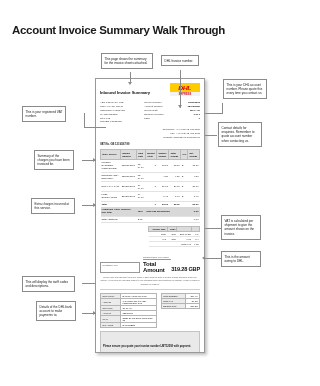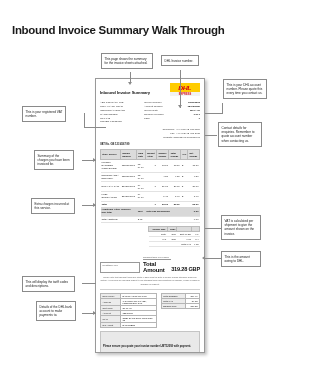--- a/index.html
+++ b/index.html
@@ -107,21 +107,21 @@
   .lead{ position:absolute; background:#8a8a8a; z-index:1;}
   .lead.h{ height:1px;} .lead.v{ width:1px;}
   .arrow{ position:absolute; width:0; height:0; z-index:2;}
   .arrow.down{ border-left:2px solid transparent; border-right:2px solid transparent; border-top:3px solid #8a8a8a;}
   .arrow.left{ border-top:2px solid transparent; border-bottom:2px solid transparent; border-right:3px solid #8a8a8a;}
   .arrow.right{ border-top:2px solid transparent; border-bottom:2px solid transparent; border-left:3px solid #8a8a8a;}
 </style>
 </head>
 <body>
 
-<div id="page-title">Inbound Invoice Summary Walk Through</div>
+<div id="page-title">Account Invoice Summary Walk Through</div>
 
 <div class="lead v" style="left:130px; top:72px; height:11px;"></div>
 <div class="arrow down" style="left:128px; top:82px;"></div>
 
 <div class="lead v" style="left:180px; top:70px; height:20px;"></div>
 <div class="arrow down" style="left:178px; top:105px;"></div>
 <div class="lead v" style="left:180px; top:90px; height:18px;"></div>
 
 <div class="lead h" style="left:205px; top:113px; width:18px;"></div>
 <div class="lead v" style="left:222px; top:103px; height:11px;"></div>

